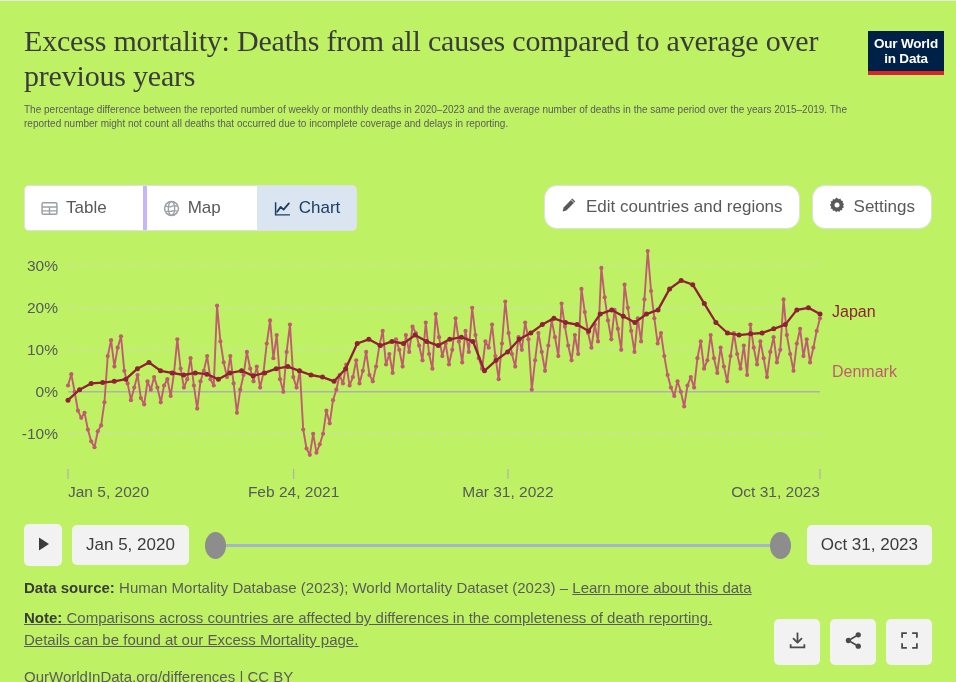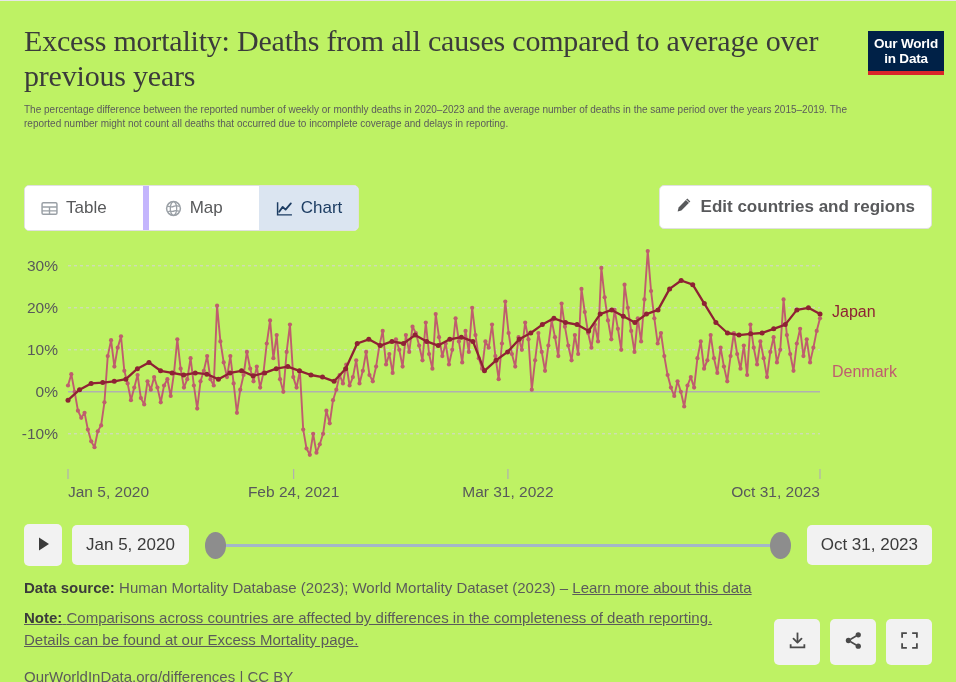--- a/index.html
+++ b/index.html
@@ -93,21 +93,21 @@
     align-items: center;
     gap: 8px;
     padding: 0 16px;
     font-size: 17px;
     color: #58595b;
     cursor: pointer;
     background: #fff;
     border: none;
     font-family: "Liberation Sans", sans-serif;
   }
-  .tab + .tab { border-left: 6px solid #c4b5fd; }
+  .tab + .tab { border-left: 4px solid #c4b5fd; }
   .tab.active {
     background: #dbe5f1;
     color: #1d3d63;
     border-left: 1px solid #dbe5f1;
   }
   .tab svg { display: block; }
 
   .right-buttons {
     position: absolute;
     right: 0;
@@ -115,28 +115,27 @@
     display: flex;
     gap: 12px;
   }
   .ctl-btn {
     display: flex;
     align-items: center;
     gap: 9px;
     height: 44px;
     padding: 0 16px;
     border: 1px solid #e0e0e0;
-    border-radius: 5px;
+    border-radius: 13px;
     background: #fff;
     font-size: 17px;
     color: #58595b;
     cursor: pointer;
     font-family: "Liberation Sans", sans-serif;
     white-space: nowrap;
-    font-weight: bold;
   }
 
   
   .chart-area {
     position: absolute;
     left: 0;
     top: 236px;
     width: 956px;
     height: 272px;
   }
@@ -303,20 +302,29 @@
 
     <div class="right-buttons">
       <button class="ctl-btn">
         <span>
           <svg width="16" height="16" viewBox="0 0 16 16">
             <path d="M11.3 1.6 L14.3 4.6 L5.4 13.5 L1.6 14.5 L2.6 10.6 Z" fill="#58595b"></path>
             <line x1="10.2" y1="2.8" x2="13.2" y2="5.8" stroke="#fff" stroke-width="0.9"></line>
           </svg>
         </span>
         <span>Edit countries and regions</span>
+      </button>
+      <button class="ctl-btn">
+        <span>
+          <svg width="16" height="16" viewBox="0 0 16 16">
+            <path d="M8 0.8 L9.5 2.2 L11.4 1.6 L12 3.5 L14 3.9 L13.6 5.9 L15.2 7 L14 8.6 L15 10.3 L13.2 11.2 L13.2 13.2 L11.2 13.2 L10.3 15 L8.6 14 L7 15.2 L5.9 13.6 L3.9 14 L3.5 12 L1.6 11.4 L2.2 9.5 L0.8 8 L2.2 6.5 L1.6 4.6 L3.5 4 L3.9 2 L5.9 2.4 L7 0.8 Z" fill="#58595b"></path>
+            <circle cx="8" cy="8" r="2.5" fill="#fff"></circle>
+          </svg>
+        </span>
+        <span>Settings</span>
       </button>
     </div>
   </div>
 
   <div class="chart-area">
     <svg class="chart-svg" id="chart-svg" width="956" height="272" viewBox="0 0 956 272">
         <line x1="68" y1="196.8" x2="820" y2="196.8" stroke="#d4d4d4" stroke-width="1" stroke-dasharray="3,3"></line>
         <text x="58" y="202.3" text-anchor="end" class="axis-label">-10%</text>
         <line x1="68" y1="154.8" x2="820" y2="154.8" stroke="#b0b0b0" stroke-width="1.6"></line>
         <text x="58" y="160.3" text-anchor="end" class="axis-label">0%</text>

